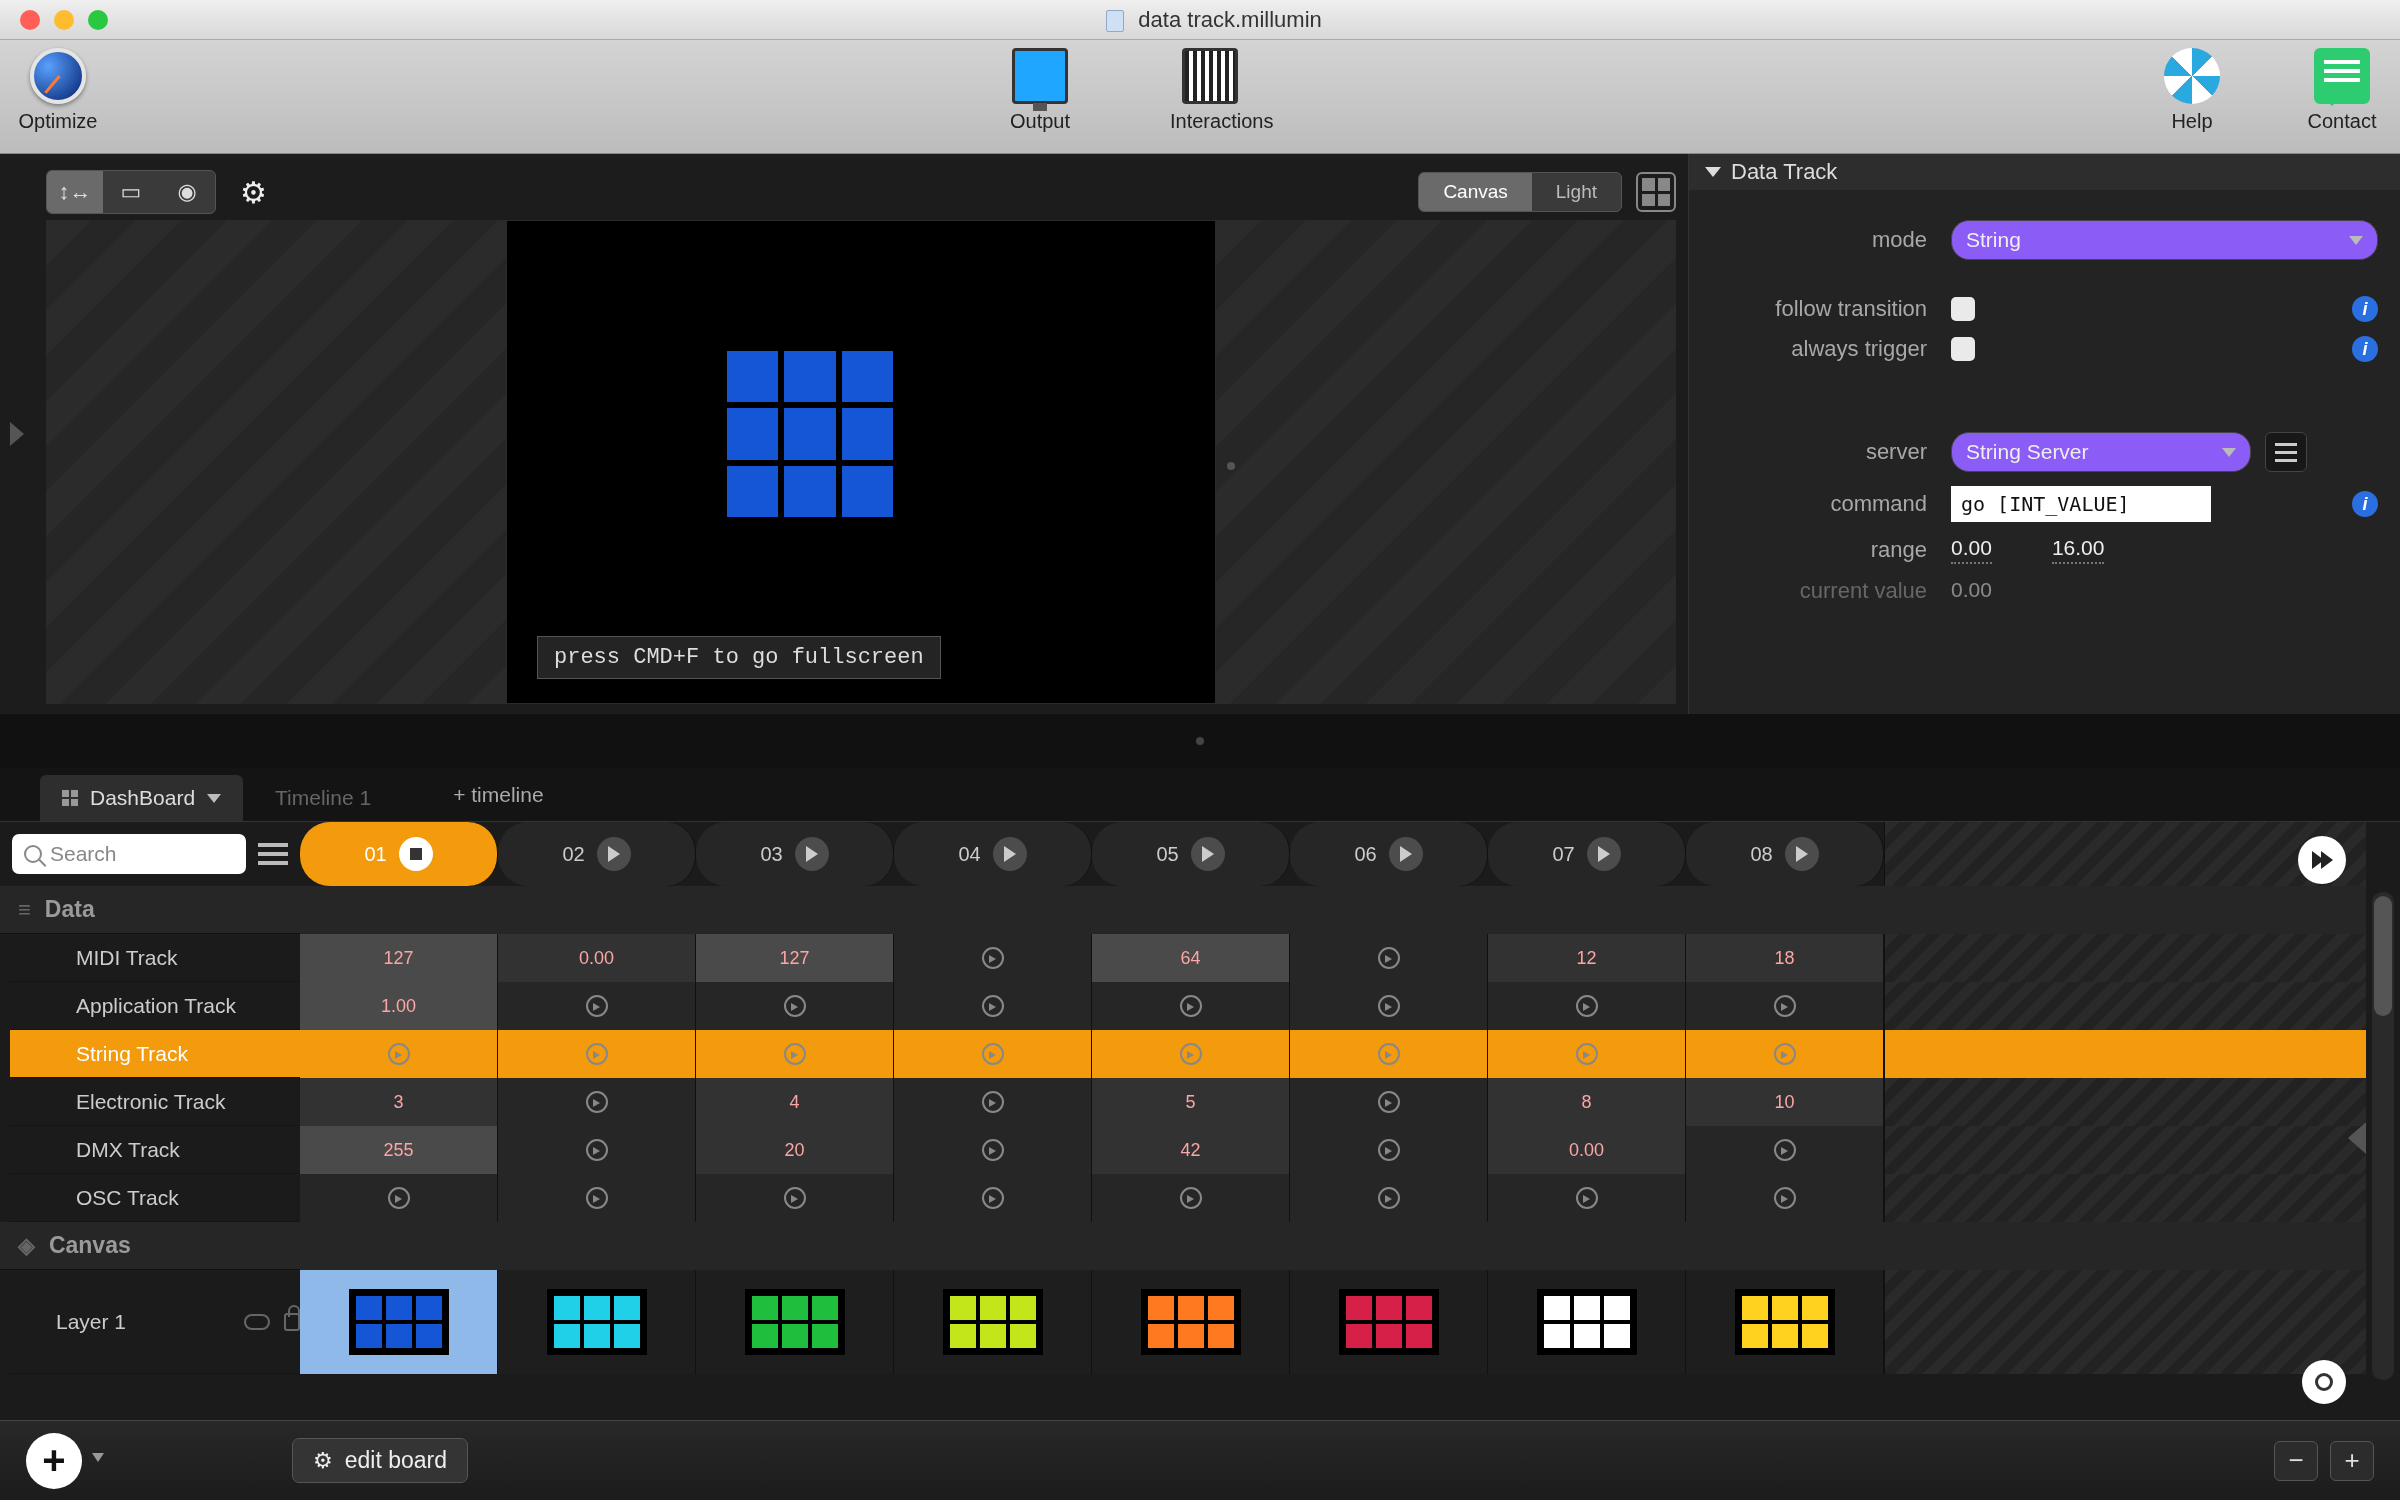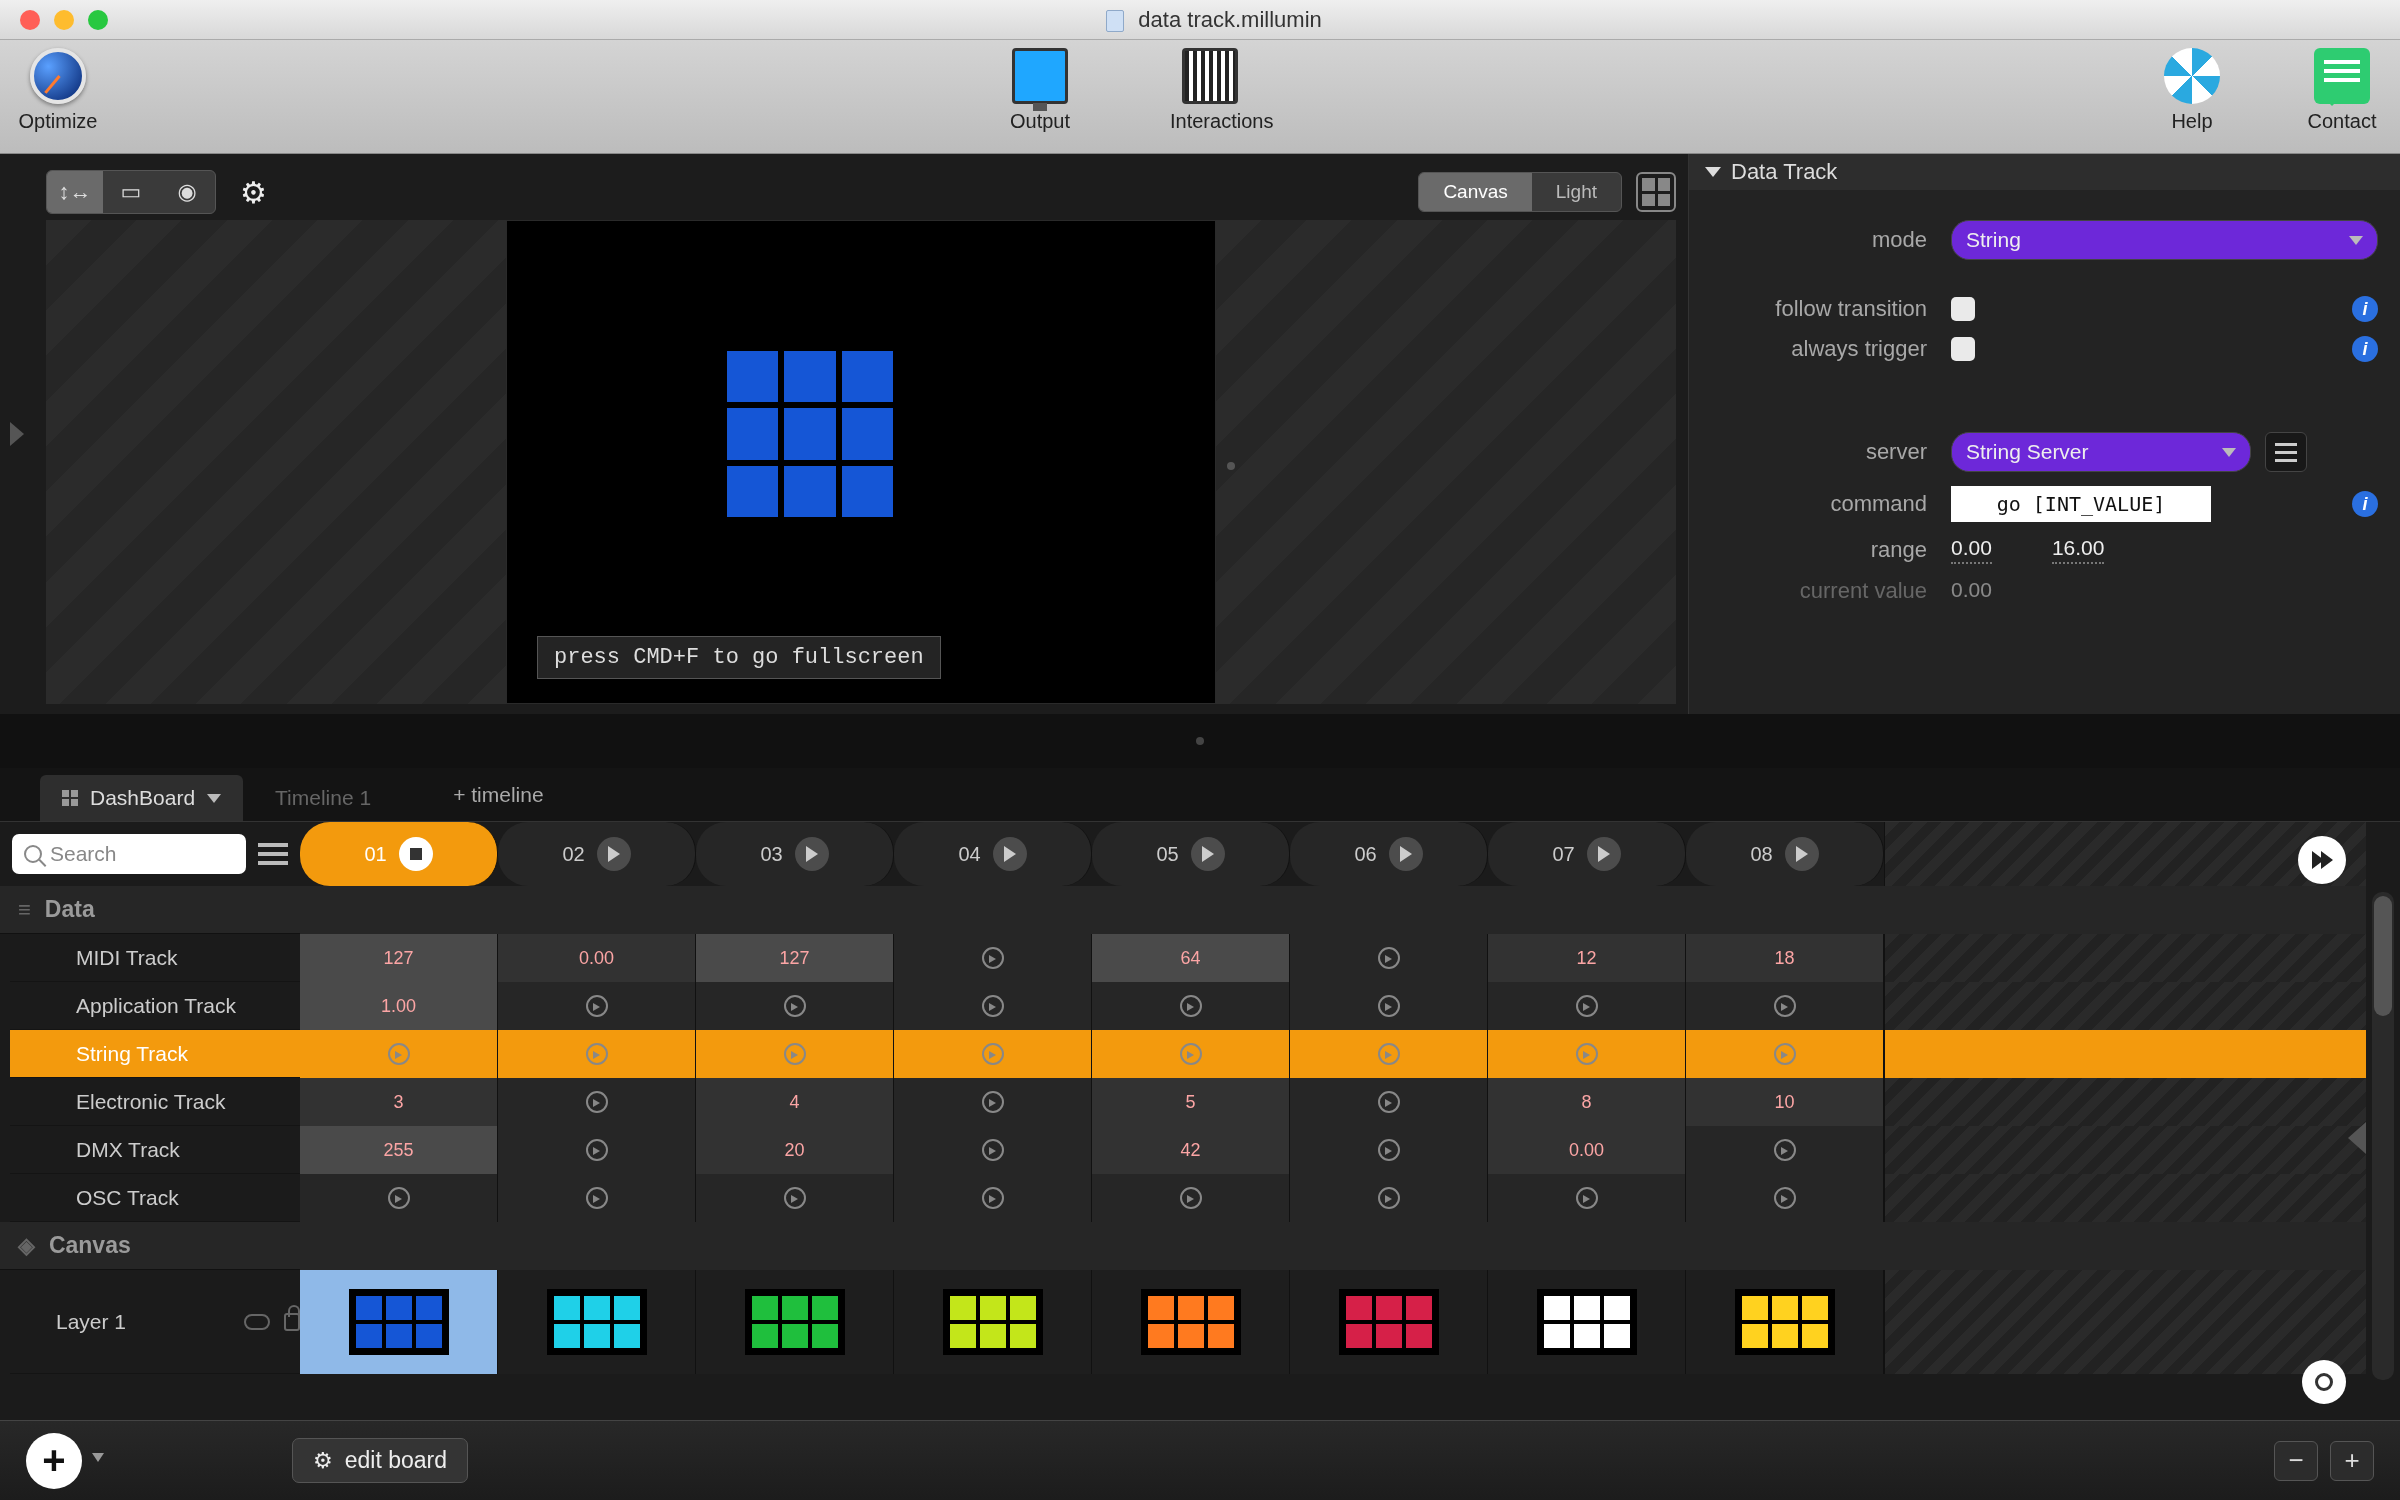--- a/index.html
+++ b/index.html
@@ -57,21 +57,21 @@
 .dot-mid{ position:absolute; right:-20px; top:50%; width:8px;height:8px;border-radius:50%;background:#555;}
 
 
 .inspector { width: 712px; background:#232323; border-left:1px solid #333; padding: 0; overflow:hidden; }
 .insp-head{ height:36px; background:#2d2d2d; color:#ddd; font-size:22px; font-weight:500; padding: 4px 16px; display:flex; align-items:center; gap:10px; }
 .insp-head .tri{ width:0;height:0;border-left:8px solid transparent;border-right:8px solid transparent;border-top:10px solid #ddd;}
 .insp-body{ padding: 16px 22px; }
 .form-row{ display:flex; align-items:center; margin: 14px 0 36px 0; }
 .form-row.tight{ margin-bottom: 14px; }
 .form-row label{ width: 240px; text-align:right; color:#a8a8a8; font-size:22px; padding-right: 24px;}
-.select{ flex:1; height:40px; background:#6d28d9; border:1px solid #444; border-radius:18px; color:#eee; font-size:21px; padding: 0 14px; display:flex; align-items:center; justify-content:space-between;}
+.select{ flex:1; height:40px; background:#8b5cf6; border:1px solid #444; border-radius:18px; color:#eee; font-size:21px; padding: 0 14px; display:flex; align-items:center; justify-content:space-between;}
 .select .chev{ width:0;height:0;border-left:7px solid transparent;border-right:7px solid transparent;border-top:9px solid #bbb;}
 .chk{ width:24px;height:24px;background:#eaeaea;border-radius:5px; }
 .info{ width:26px;height:26px;border-radius:50%;background:#2a6fe0;color:#fff;display:flex;align-items:center;justify-content:center;font-style:italic;font-size:18px;font-weight:bold;}
 .form-row .spacer{flex:1;}
 .txt-input{ height:36px; background:#fff; color:#111; font-size:20px; padding:0 10px; font-family: Menlo, monospace; border:none; }
 .rangeval{ color:#eee; font-size:21px; border-bottom:2px dotted #777; padding-bottom:2px; }
 .menu-ic{ width:42px;height:40px;border:1px solid #444;border-radius:6px;background:#181818;display:flex;flex-direction:column;justify-content:center;align-items:center;gap:5px;margin-left:14px;}
 .menu-ic span{width:22px;height:3px;background:#ccc;}
 
 
@@ -273,21 +273,21 @@
           <div class="chev"></div>
         </div>
         <div class="menu-ic">
             <span></span>
             <span></span>
             <span></span>
           </div>
       </div>
       <div class="form-row tight">
         <label>command</label>
-        <input class="txt-input" style="width: 260px; text-align: center;" value="go [INT_VALUE]">
+        <input class="txt-input" style="width: 260px;" value="go [INT_VALUE]">
         <div style="width:30px;display:flex;justify-content:center">
             <div class="chev" style="margin-left:12px"></div>
           </div>
         <div class="spacer"></div>
         <div class="info">i</div>
       </div>
       <div class="form-row tight">
         <label>range</label>
         <span class="rangeval">0.00</span>
         <span style="width:60px"></span>

